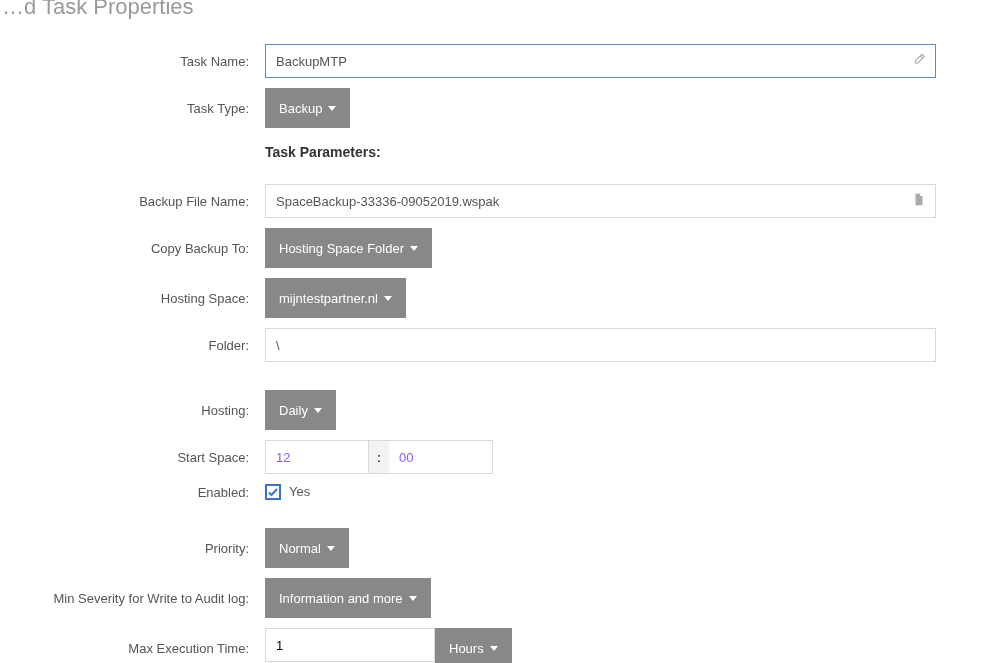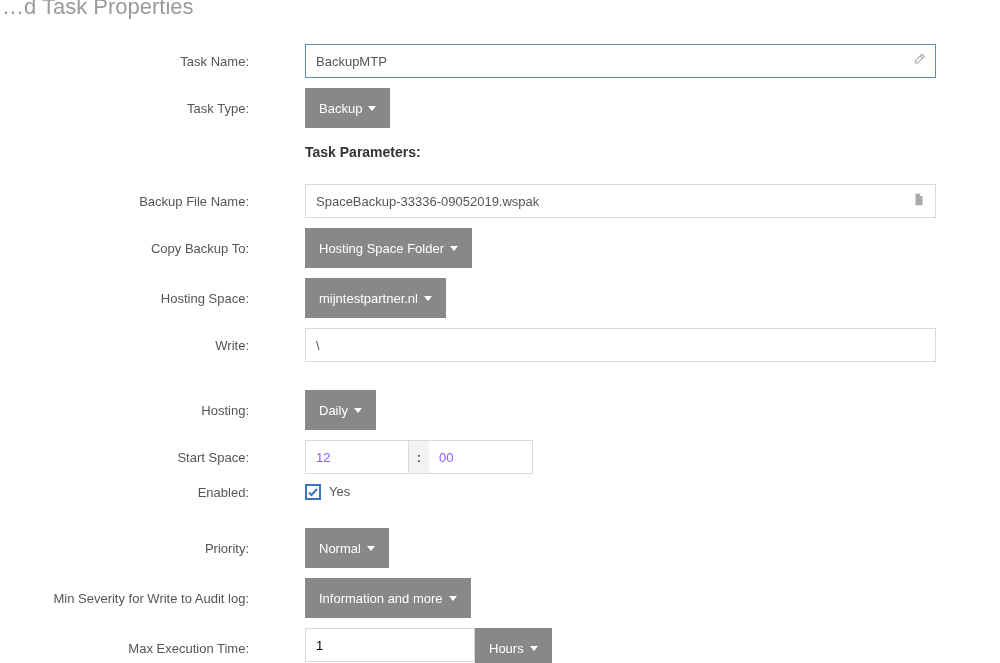--- a/index.html
+++ b/index.html
@@ -17,21 +17,20 @@
     font-weight: 300;
     color: #9a9a9a;
     padding: 0 0 0 2px;
     margin-top: -6px;
     margin-bottom: 24px;
   }
   .form-row {
     display: flex;
     align-items: center;
     margin-bottom: 10px;
-    gap: 40px;
   }
   .form-label {
     width: 265px;
     text-align: right;
     padding-right: 16px;
     color: #555;
     font-size: 13px;
   }
   .form-value {
     flex: 1;
@@ -212,21 +211,21 @@
   <div class="form-label">Hosting Space:</div>
   <div class="form-value">
     <button class="dropdown-btn">
       <span>mijntestpartner.nl</span>
       <span class="caret"></span>
     </button>
   </div>
 </div>
 
 <div class="form-row">
-  <div class="form-label">Write:</div>
+  <div class="form-label">Folder:</div>
   <div class="form-value">
     <input class="input-text" type="text" value="\" style="">
   </div>
 </div>
 
 <div class="gap"></div>
 
 <div class="form-row">
   <div class="form-label">Hosting:</div>
   <div class="form-value">

